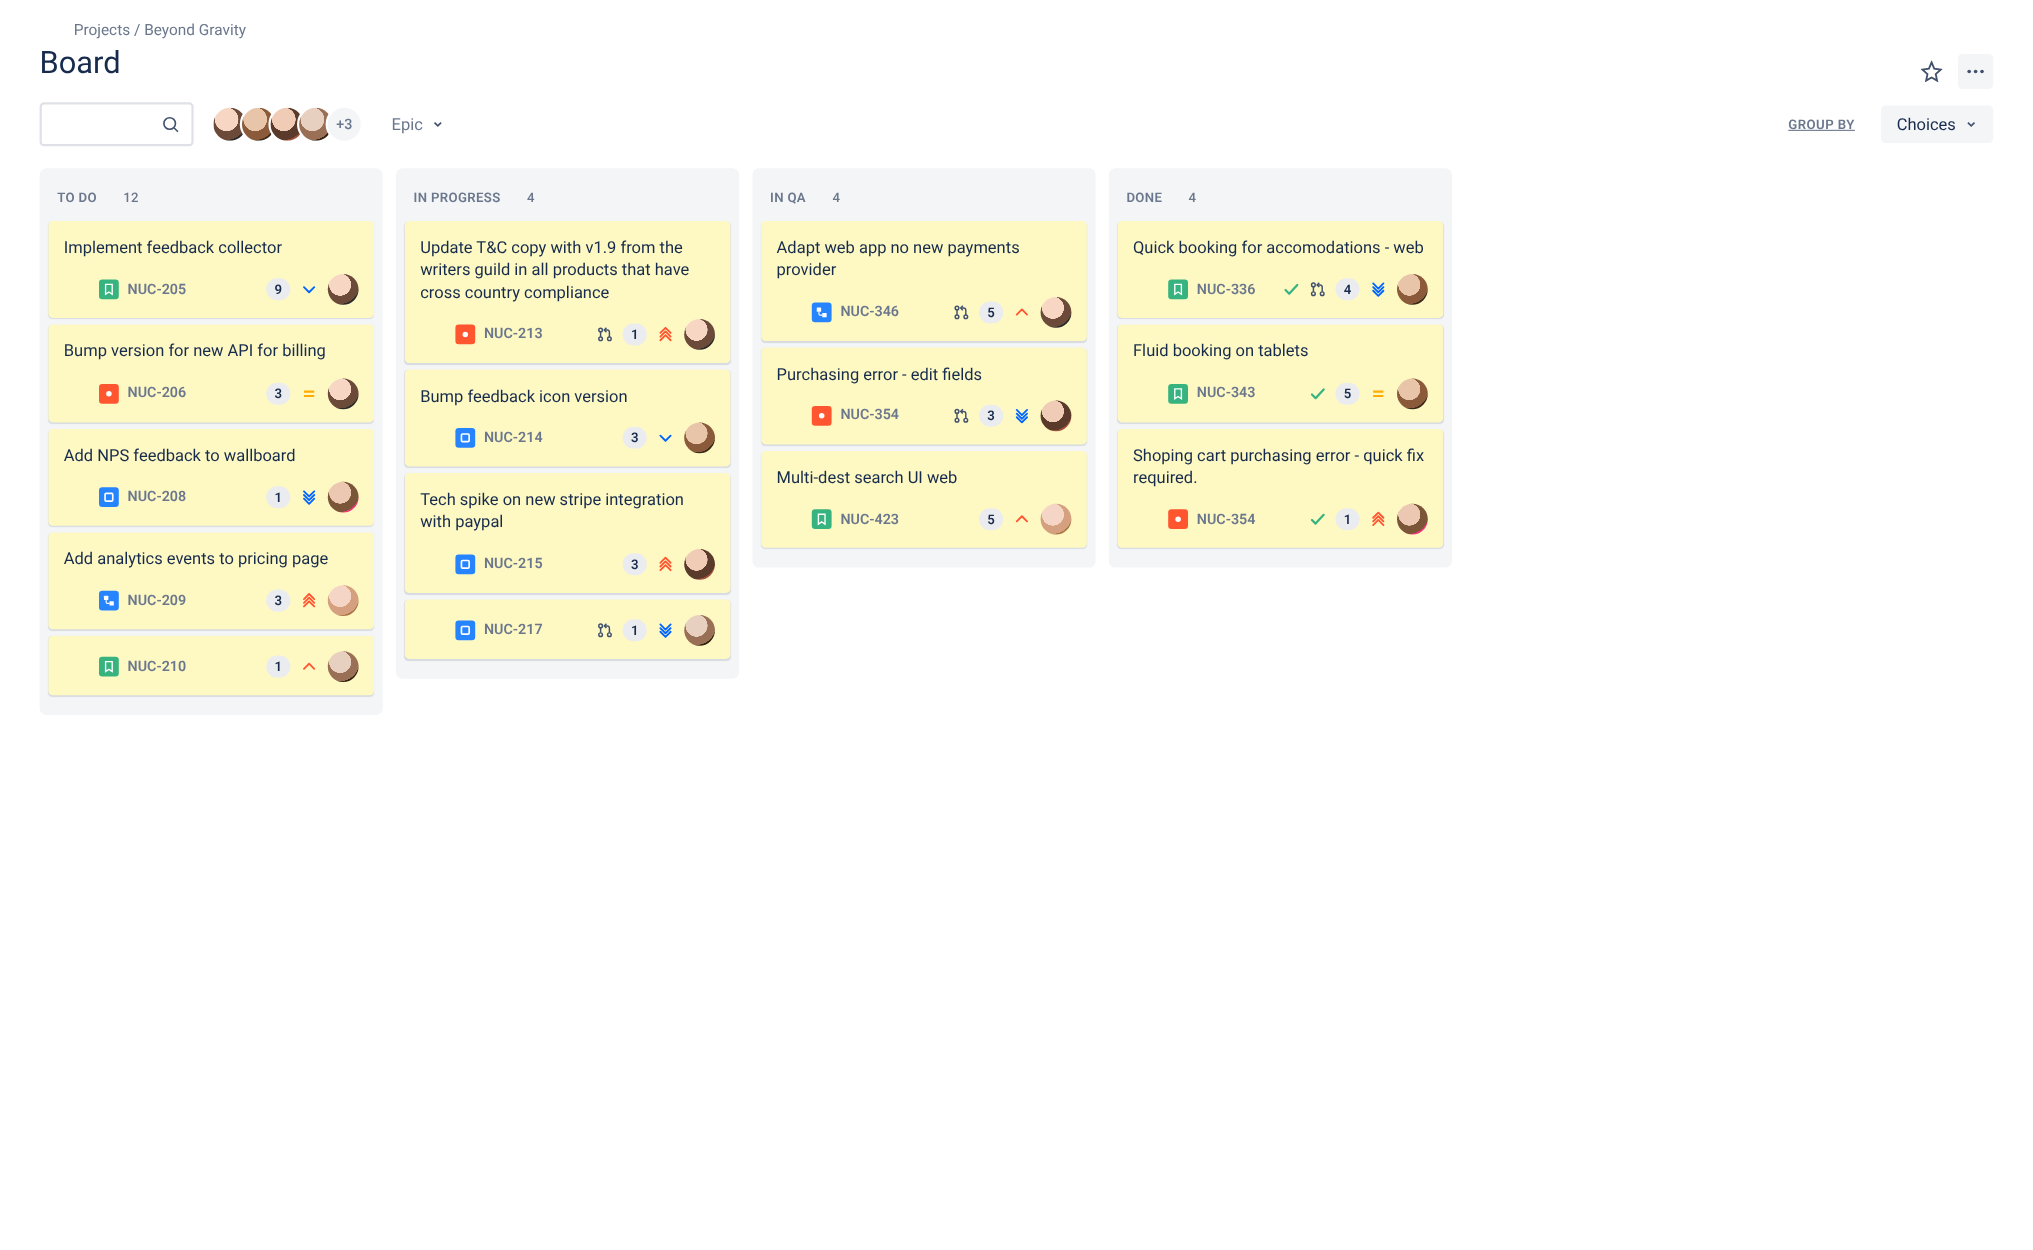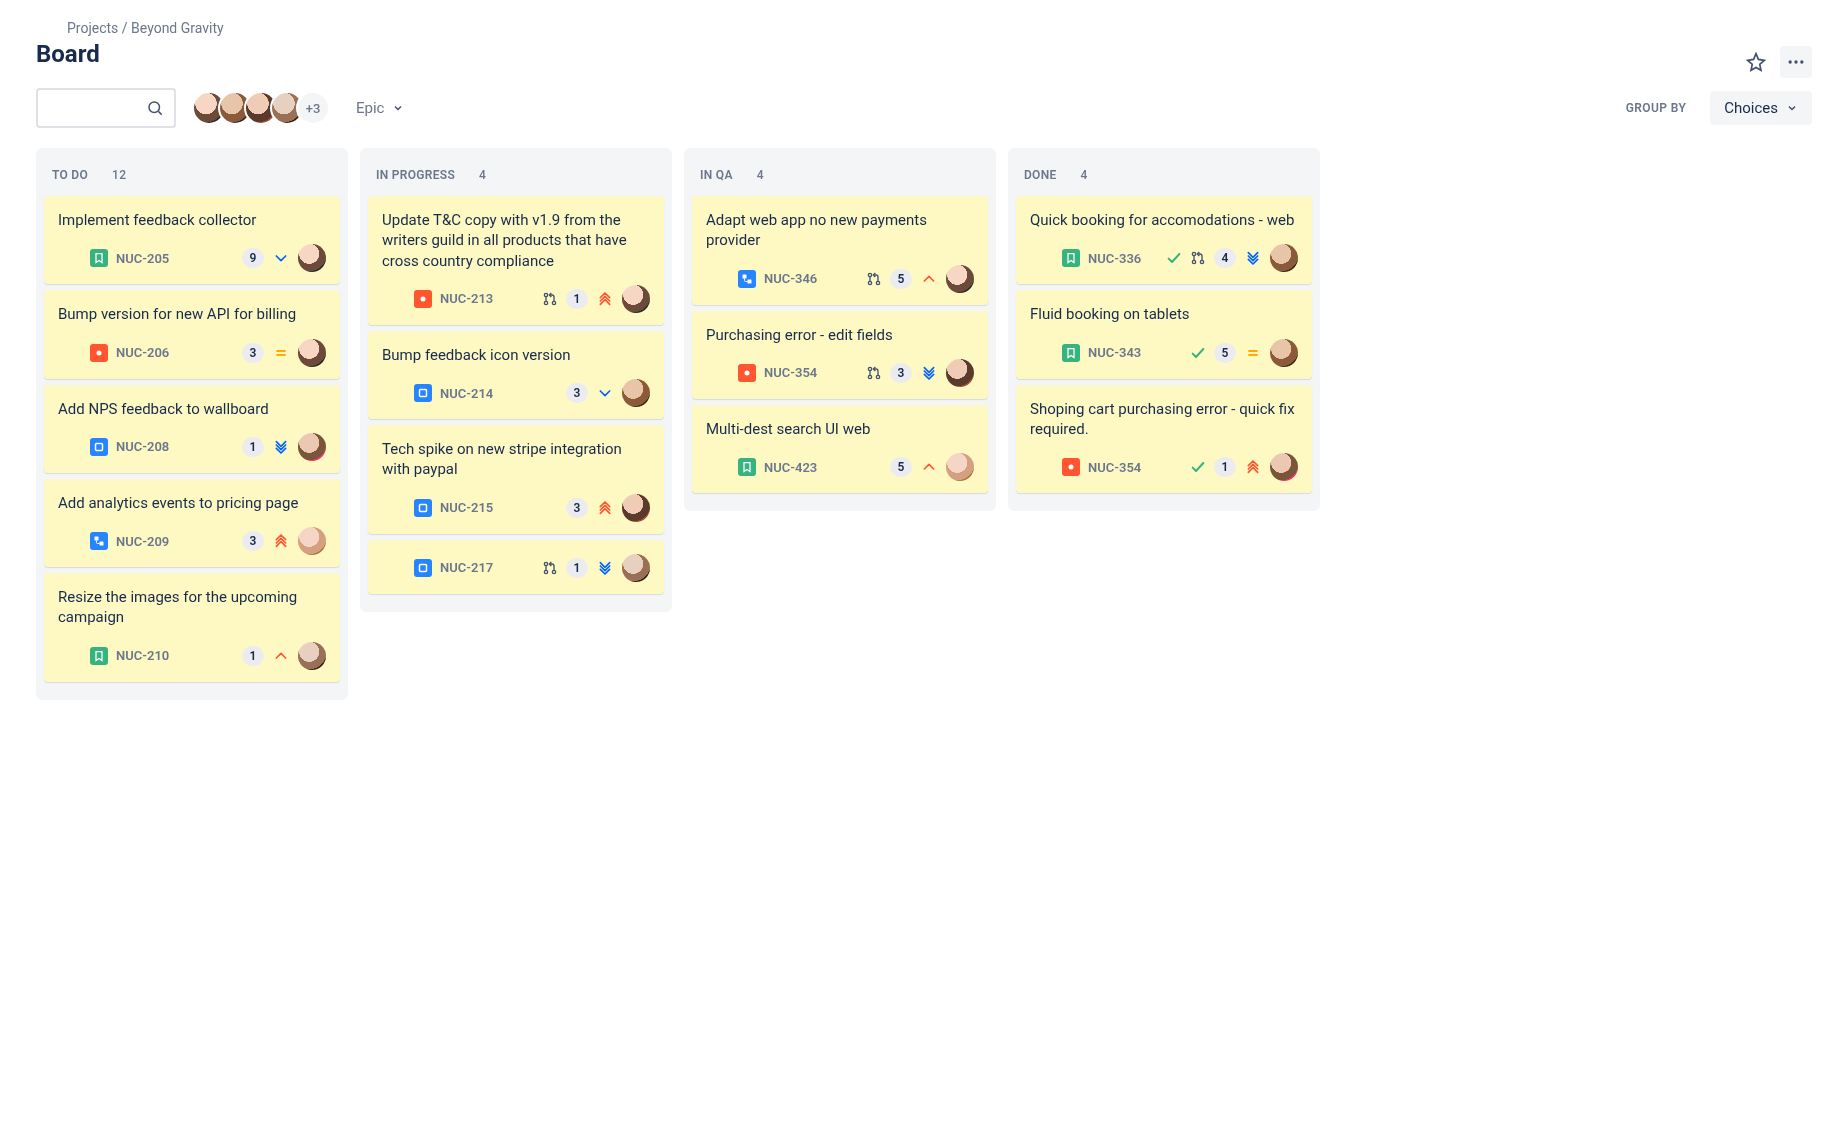--- a/index.html
+++ b/index.html
@@ -21,21 +21,21 @@
     margin: 0;
     padding: 20px 36px;
     font-family: -apple-system, BlinkMacSystemFont, "Segoe UI", Roboto, sans-serif;
     color: var(--text);
     background: var(--bg);
     font-size: 14px;
   }
   .breadcrumb { color: var(--text-subtle); font-size: 14px; margin-bottom: 4px; margin-left: 31px; }
   .breadcrumb .crumb { color: var(--text-subtle); }
   .board-title-row { display: flex; align-items: center; justify-content: space-between; }
-  .board-title { font-size: 24px; font-weight: 700; margin: 0 0 16px 0; }
+  .board-title { font-size: 28px; font-weight: 400; margin: 0 0 16px 0; }
   .title-actions { display: flex; gap: 8px; align-items: center; }
   .title-btn {
     width: 32px; height: 32px; display:flex;align-items:center;justify-content:center;
     border-radius:4px; cursor:pointer;
   }
   .title-btn.more { background: var(--panel); }
   .toolbar {
     display: flex; align-items: center; gap: 16px; padding: 4px 0 20px 0;
   }
   .search-box {
@@ -48,21 +48,21 @@
     margin-left: -8px; background-size: cover; background-position: center;
     display:flex;align-items:center;justify-content:center;font-size:13px;color:var(--text-subtle);
   }
   .avatar:first-child { margin-left: 0; }
   .avatar.more { background: var(--panel); font-weight:500;}
   .epic-dd, .groupby-dd {
     display:flex;align-items:center;gap:8px;padding:6px 10px;border-radius:4px;cursor:pointer;
     color: var(--text-subtle); font-size:15px;
   }
   .spacer { flex:1; }
-  .groupby-label { color: var(--text-subtle); font-size: 12px; font-weight:600; letter-spacing:0.4px; margin-right: 8px;}
+  .groupby-label { color: var(--text-subtle); font-size: 12px; font-weight:600; letter-spacing:0.4px; margin-right: 8px; text-decoration: underline;}
   .groupby-dd { background: var(--panel); color: var(--text); font-size:15px; padding:8px 14px;}
   .columns {
     display:flex; gap:12px; align-items:flex-start;
   }
   .column {
     width: 312px; background: var(--panel); border-radius: 6px; padding: 8px 6px 12px 6px;
   }
   .col-header {
     padding: 12px 10px 14px 10px; font-size: 12px; font-weight:600; color: var(--text-subtle);
     letter-spacing: 0.3px;
@@ -238,21 +238,20 @@
             <svg width="16" height="16" viewBox="0 0 24 24" fill="none" stroke="#FF5630" stroke-width="2.5" stroke-linecap="round" stroke-linejoin="round">
               <polyline points="5 15 12 8 19 15" transform="translate(0 -5)"></polyline>
               <polyline points="5 15 12 8 19 15" transform="translate(0 0)"></polyline>
               <polyline points="5 15 12 8 19 15" transform="translate(0 5)"></polyline>
             </svg>
           </span>
           <div class="card-avatar face5"></div>
         </div>
       </div>
       <div class="card">
-        <div class="card-title">Resize the images for the upcoming campaign</div>
         <div class="card-footer">
           <div class="issue-icon story">
             <svg width="12" height="12" viewBox="0 0 24 24" fill="none" stroke="#fff" stroke-width="2.5">
               <path d="M6 3h12v18l-6-4-6 4z"></path>
             </svg>
           </div>
           <span class="issue-key">NUC-210</span>
           <div class="spacer"></div>
           <span class="pill">1</span>
           <span class="prio">

